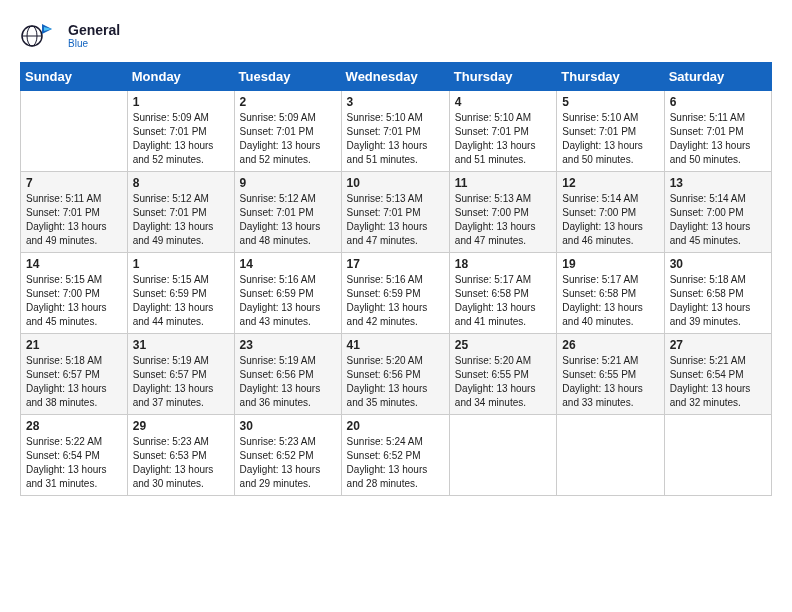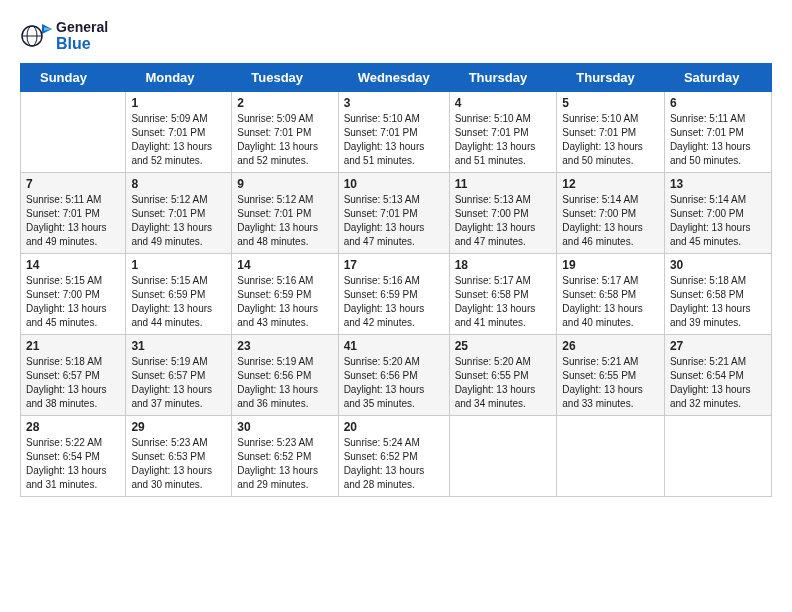--- a/index.html
+++ b/index.html
@@ -34,21 +34,21 @@
       color: #333;
     }
     .calendar {
       width: 100%;
       border-collapse: collapse;
       font-size: 11px;
     }
     .calendar th {
       background-color: #1565c0;
       color: #fff;
-      padding: 6px 19px;
+      padding: 6px 4px;
       text-align: left;
       font-size: 13px;
       font-weight: bold;
       border: 1px solid #1565c0;
     }
     .calendar td {
       border: 1px solid #ccc;
       vertical-align: top;
       padding: 4px 5px;
       width: 110px;
@@ -73,34 +73,34 @@
     .empty-cell {
       background: #fff !important;
     }
   </style>
 </head>
 <body>
 
 <div class="header-section">
   <div class="logo">
     <div style="display:flex;flex-direction:column;align-items:flex-start;">
-      <div style="display:flex;align-items:center;gap:4px;">
+      <div style="display:flex;align-items:center;gap:16px;">
         <svg width="32" height="32" viewBox="0 0 32 32">
           <rect x="0" y="0" width="32" height="32" fill="none"></rect>
 
           <circle cx="12" cy="16" r="10" fill="none" stroke="#1a1a2e" stroke-width="1.5"></circle>
           <ellipse cx="12" cy="16" rx="5" ry="10" fill="none" stroke="#1a1a2e" stroke-width="1"></ellipse>
           <line x1="2" y1="16" x2="22" y2="16" stroke="#1a1a2e" stroke-width="1"></line>
 
           <polygon points="22,4 32,9 22,14" fill="#1565c0"></polygon>
           <polygon points="24,7 32,9 24,11" fill="#4fc3f7"></polygon>
         </svg>
         <div>
           <div style="font-size:14px;font-weight:bold;color:#1a1a2e;line-height:1.1;">General</div>
-          <div style="font-size:16px;font-weight:bold;color:#1565c0;line-height:1.1;">Blue</div>
+          <div style="font-size:10px;font-weight:normal;color:#1565c0;line-height:1.1;">Blue</div>
         </div>
       </div>
     </div>
   </div>
   <div class="title-block">
     <div class="main-title"></div>
     <div class="subtitle"></div>
   </div>
 </div>
 

